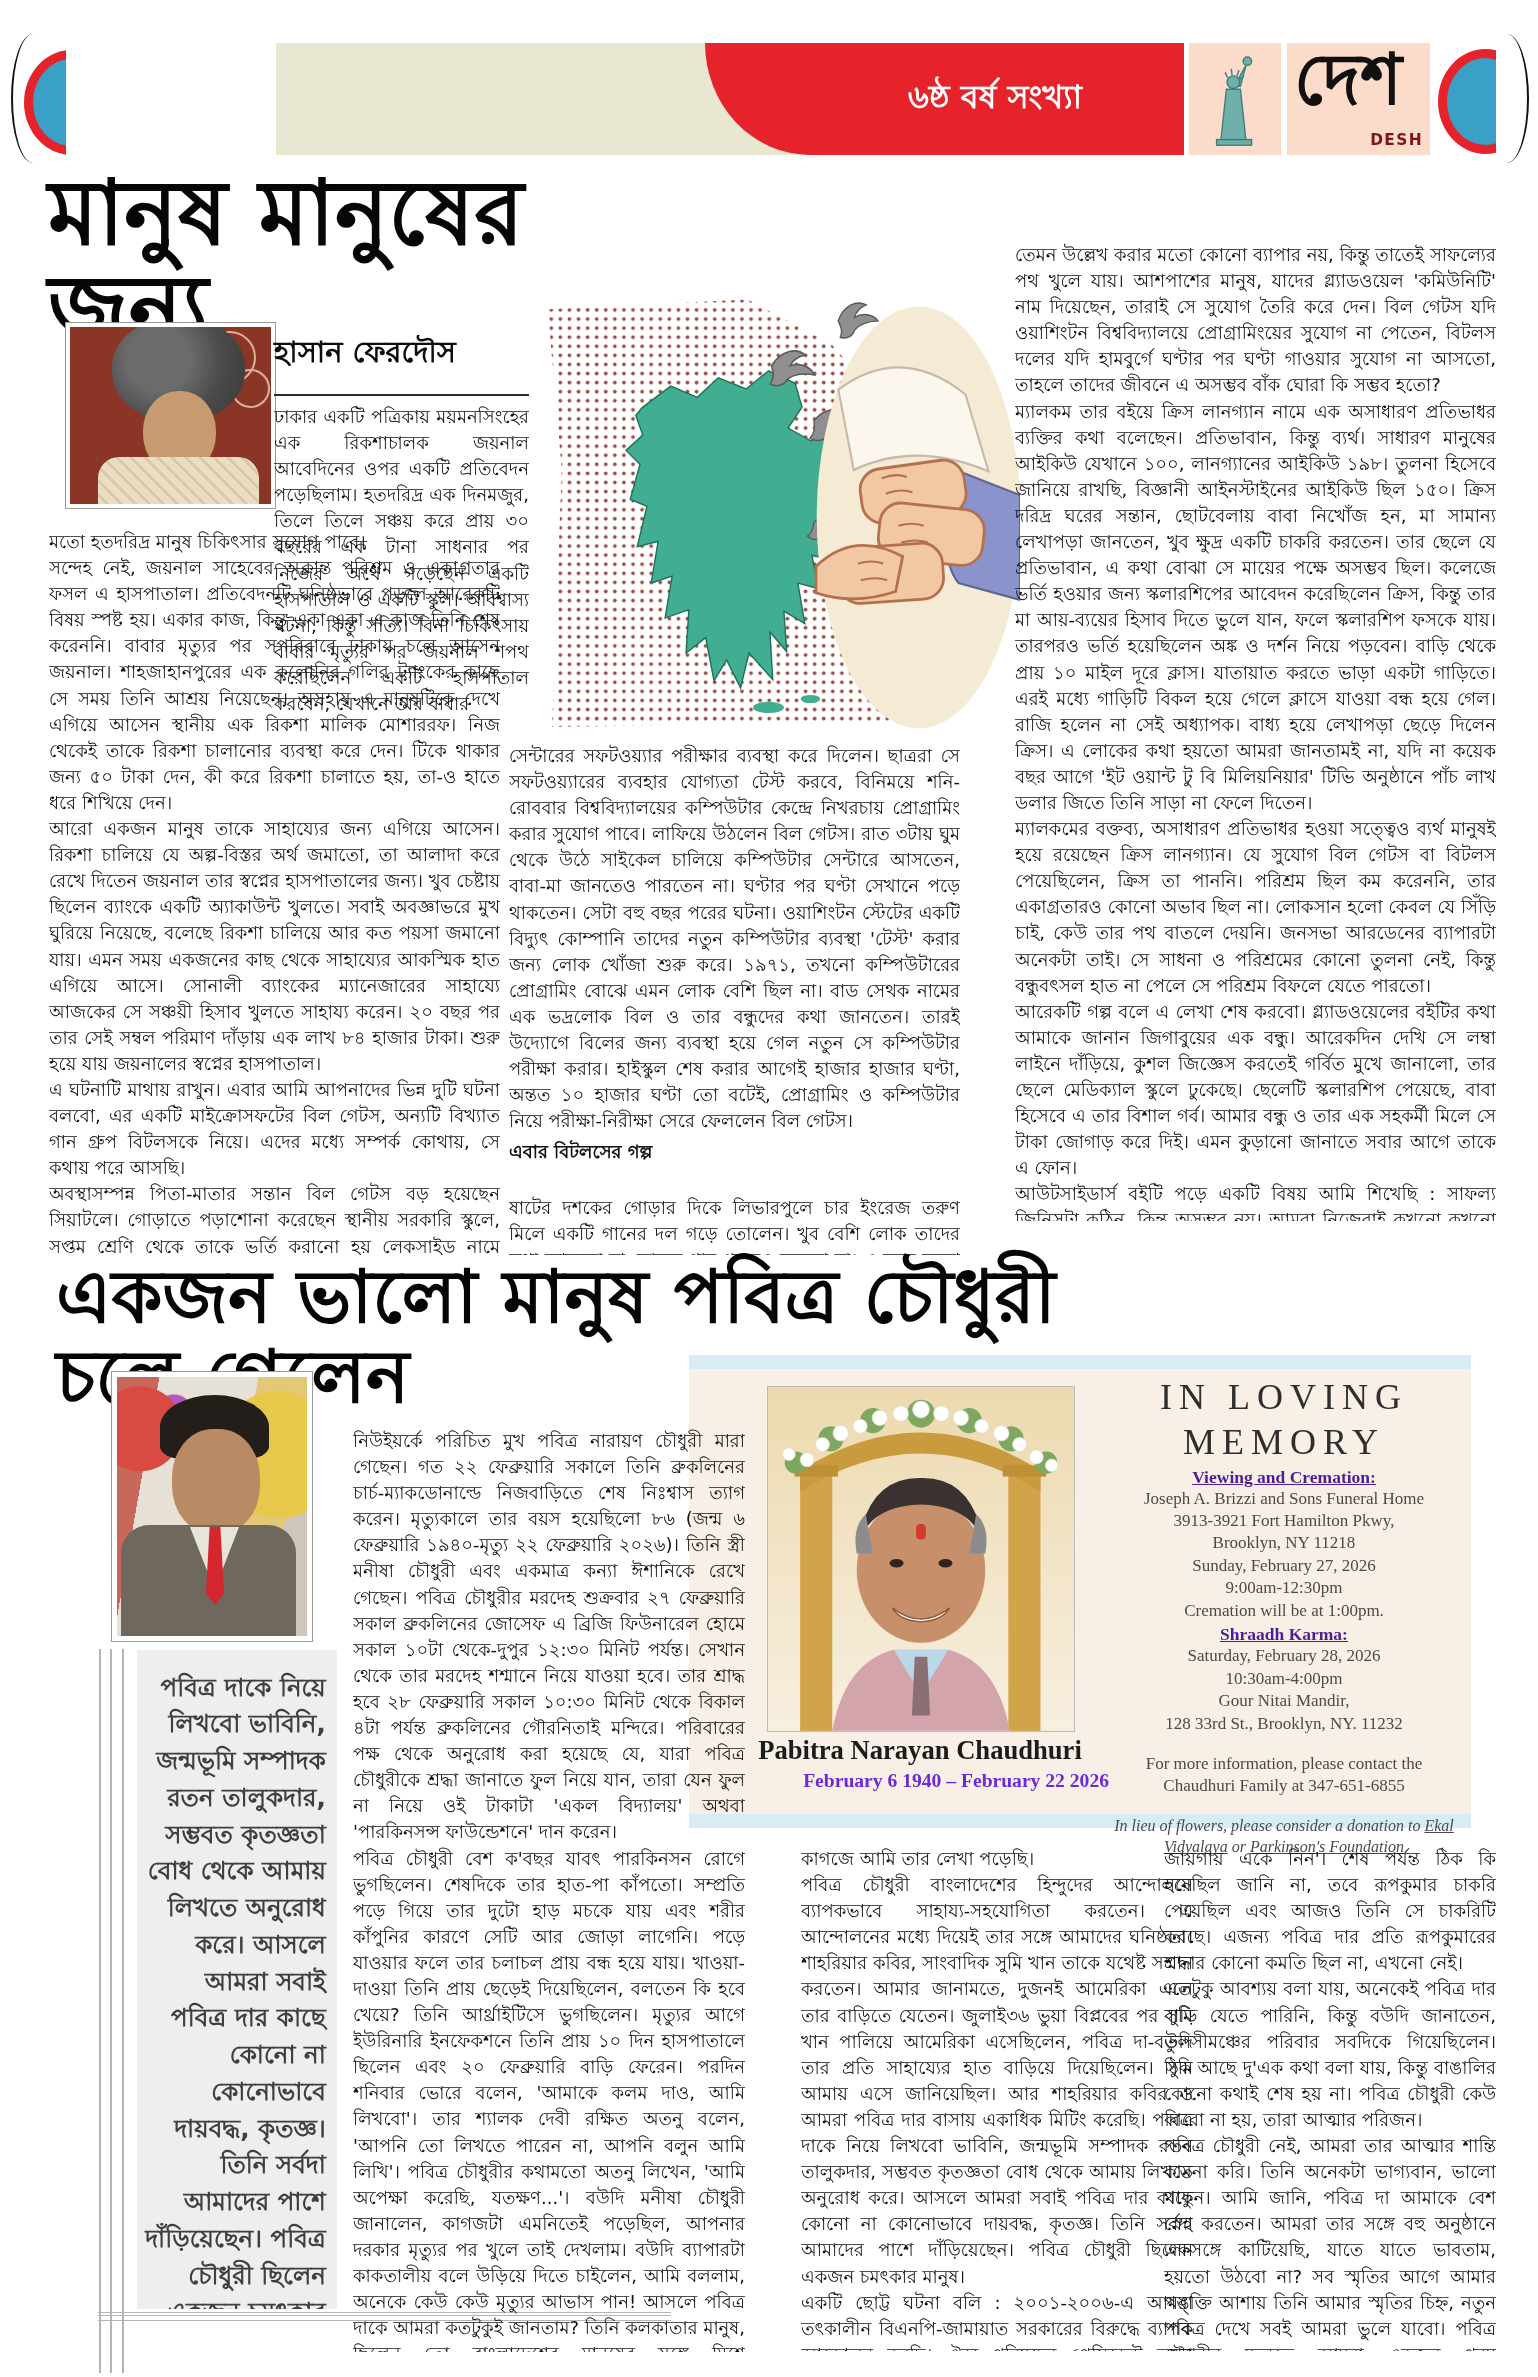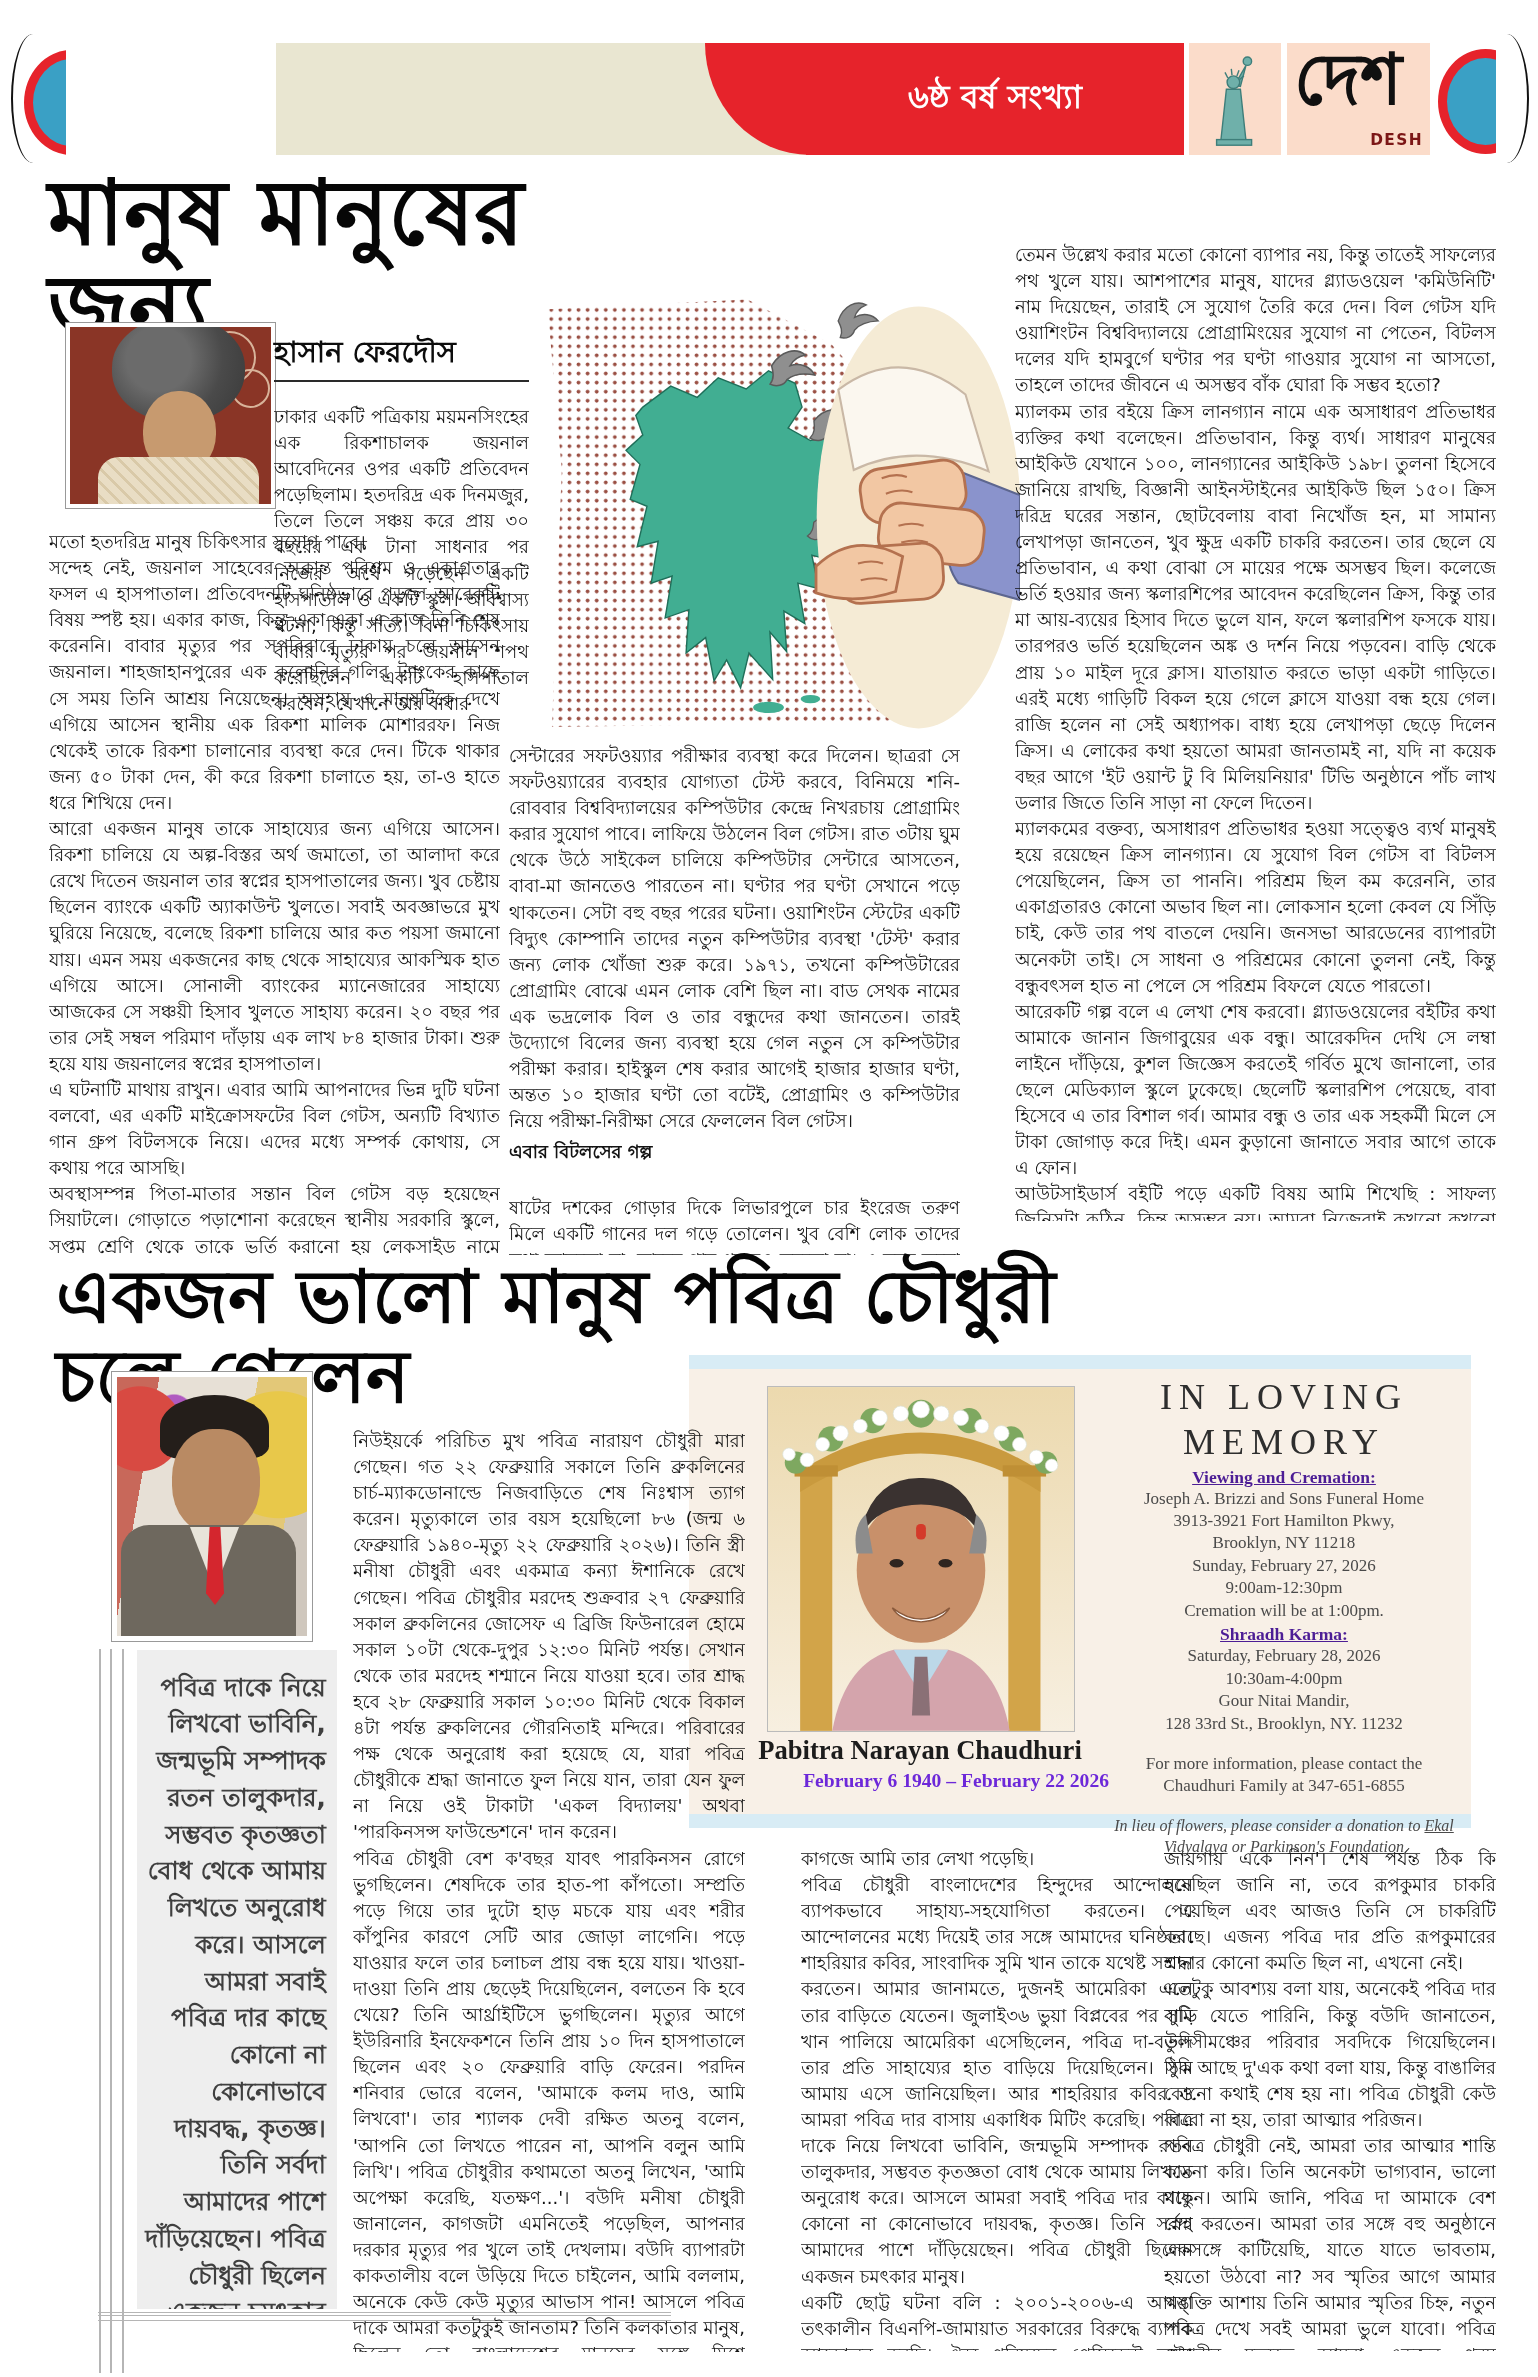--- a/index.html
+++ b/index.html
@@ -40,21 +40,21 @@
   .headline1{left:48px;top:166px;width:580px;font-size:90px;line-height:1.05;font-weight:bold;color:#060606;}
   .photo1{left:66px;top:323px;width:201px;height:177px;background:#8a3526;border:4.9px solid #fff;
      outline:0.7px solid #999;box-shadow:0 0 0 0.7px #ccc;overflow:hidden;}
   .photo1 .ring{position:absolute;border:2.8px solid #d8b39a;border-radius:50%;}
   .photo1 .hair{position:absolute;left:42px;top:-9.8px;width:133px;height:105px;border-radius:48%;
      background:radial-gradient(circle at 35% 40%,#6b6b6b 0 30%,#4a4a4a 60%,#383838);}
   .photo1 .face{position:absolute;left:73px;top:64px;width:73px;height:83px;border-radius:48%;
      background:#c79a6f;}
   .photo1 .kurta{position:absolute;left:28px;top:130px;width:161px;height:49px;border-radius:21px 21px 0 0;
      background:repeating-linear-gradient(45deg,#e9ddc4 0 7px,#d9c9a8 7px 9.8px);}
-  .byline{font-weight:bold;color:#0c0c0c;border-bottom:2.8px solid #2a2a2a;padding-bottom:2px;}
+  .byline{font-weight:bold;color:#0c0c0c;border-bottom:2.8px solid #2a2a2a;padding-bottom:16px;}
   .byline1{left:274px;top:329px;width:255px;font-size:29px;}
   .intro1{left:274px;top:404px;width:255px;height:323px;}
   .col1a{left:49px;top:529px;width:451px;height:726px;}
   .illu{left:538px;top:260px;width:482px;height:473px;}
   .col2a{left:509px;top:743px;width:451px;height:512px;}
   .colR{left:1015px;top:242px;width:481px;height:979px;}
   
   .headline2{left:56px;top:1257px;width:1063px;font-size:73px;line-height:1.1;font-weight:800;color:#050505;}
   .byline2{left:353px;top:1368px;width:364px;font-size:28px;}
   .photo2{left:112px;top:1372px;width:190px;height:259px;border:5.6px solid #fff;outline:0.7px solid #999;

